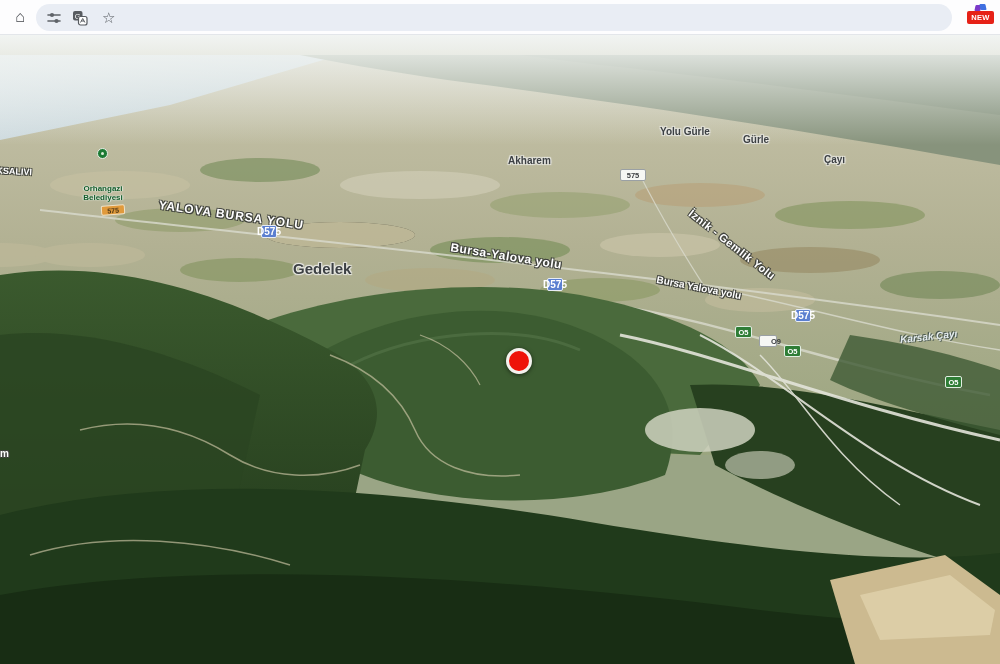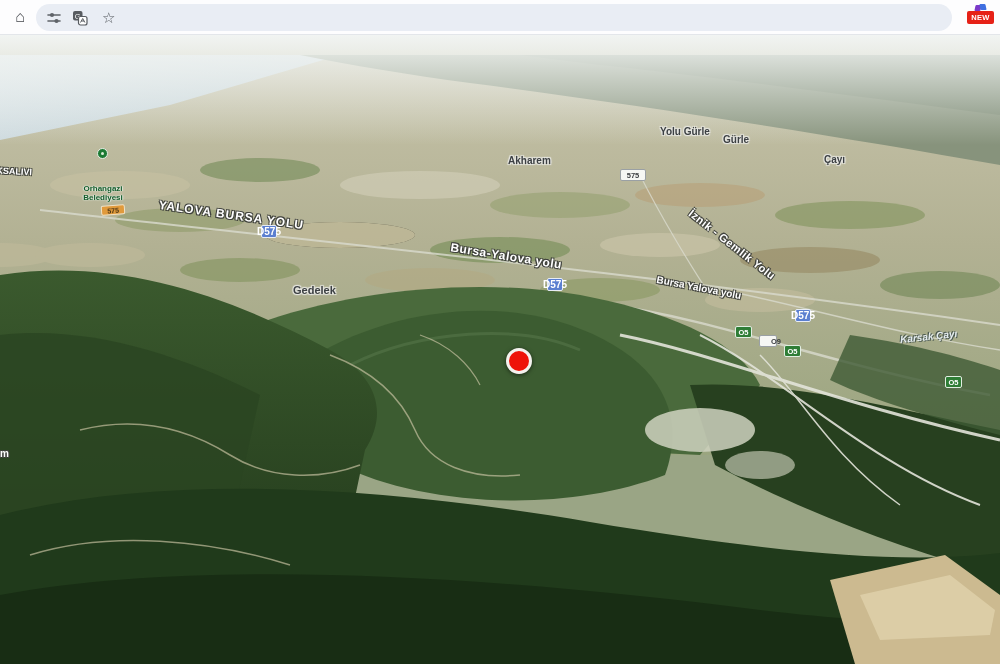--- a/index.html
+++ b/index.html
@@ -190,31 +190,31 @@
     <div>Orhangazi</div>
     <div>Belediyesi</div>
   </div>
 
   <div class="shield sh-orange" style="left:101px;top:170px;transform:rotate(-4deg);">575</div>
 
   <div class="mlabel road-white" style="left:158px;top:173px;font-size:12px;letter-spacing:1px;transform:rotate(8deg);">YALOVA BURSA YOLU</div>
 
   <div class="shield sh-blue" style="left:261px;top:190px;">D575</div>
 
-  <div class="mlabel town-dark" style="left:293px;top:249px;font-size:11px;">Gedelek</div>
+  <div class="mlabel town-dark" style="left:293px;top:225px;font-size:15px;">Gedelek</div>
 
   <div class="mlabel road-white" style="left:450px;top:214px;font-size:12px;letter-spacing:.5px;transform:rotate(9deg);">Bursa-Yalova yolu</div>
 
   <div class="shield sh-blue" style="left:547px;top:243px;">D575</div>
 
   <div class="mlabel town-dark" style="left:508px;top:84px;font-size:10px;margin-top:36px;">Akharem</div>
 
   <div class="mlabel town-dark" style="left:660px;top:91px;font-size:10px;">Yolu Gürle</div>
 
-  <div class="mlabel town-dark" style="left:723px;top:99px;font-size:10px;">Gürle</div>
+  <div class="mlabel town-dark" style="left:743px;top:99px;font-size:10px;">Gürle</div>
 
   <div class="mlabel town-dark" style="left:824px;top:119px;font-size:10px;">Çayı</div>
 
   <div class="shield sh-white" style="left:620px;top:134px;width:26px;">575</div>
 
   <div class="mlabel road-white" style="left:694px;top:172px;font-size:11px;letter-spacing:.5px;transform:rotate(38deg);transform-origin:left top;">İznik - Gemlik Yolu</div>
 
   <div class="mlabel road-white" style="left:656px;top:247px;font-size:10px;transform:rotate(11deg);">Bursa Yalova yolu</div>
 
   <div class="shield sh-blue" style="left:795px;top:274px;">D575</div>

